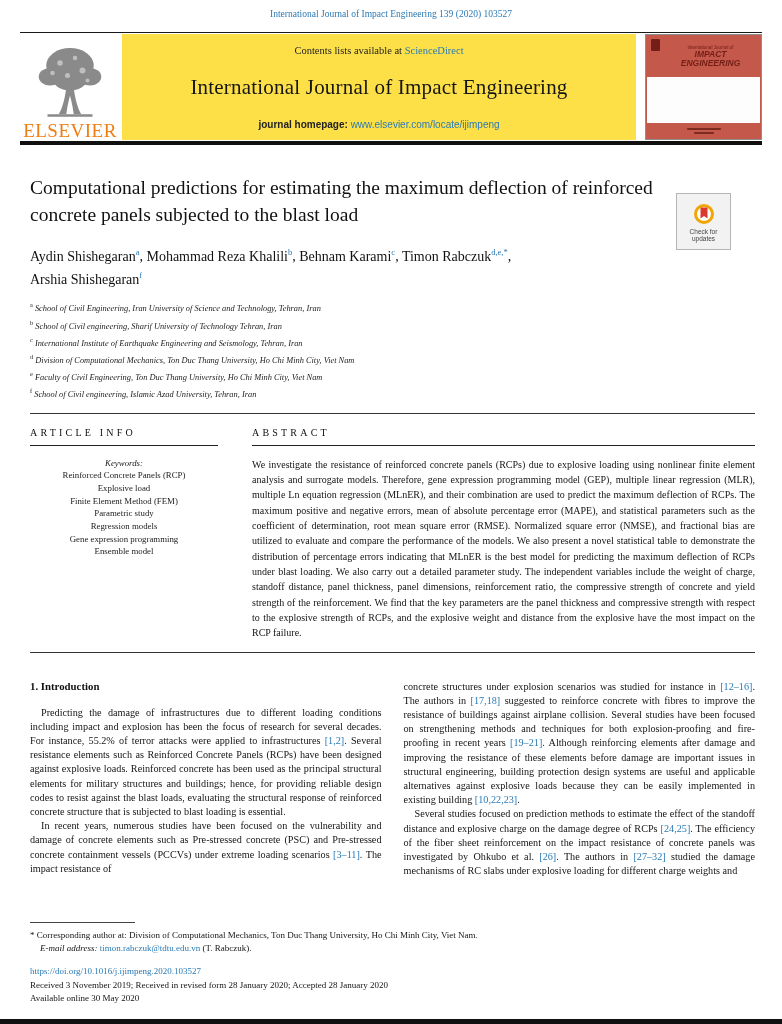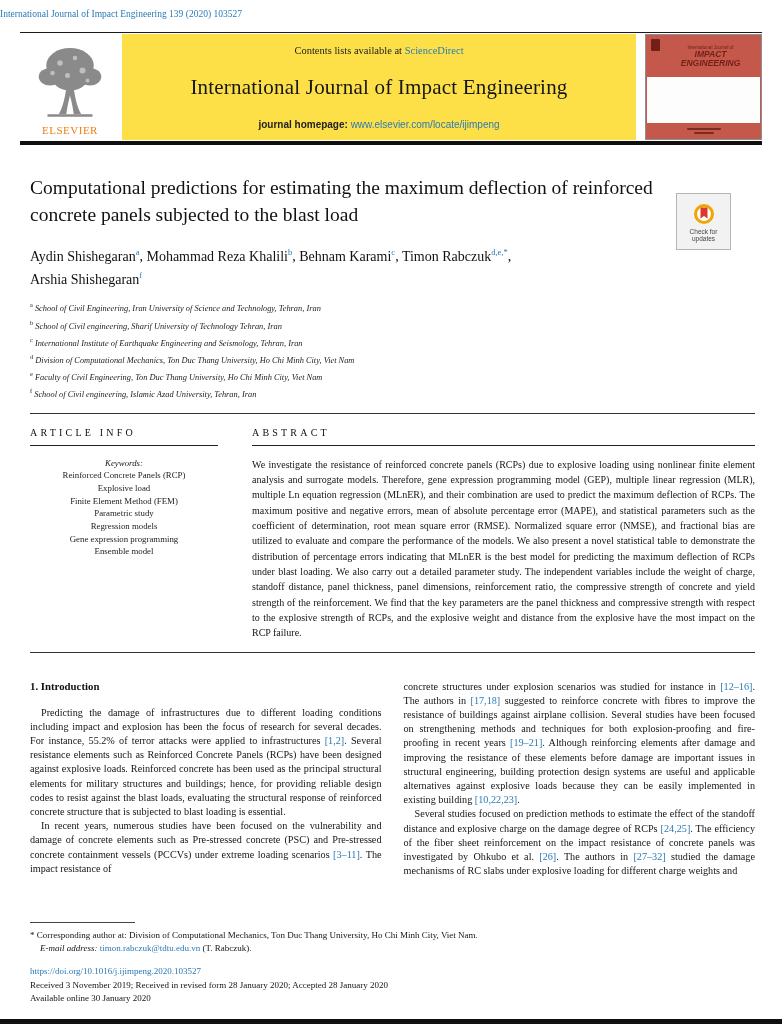--- a/index.html
+++ b/index.html
@@ -5,34 +5,34 @@
   * { box-sizing: border-box; }
   html,body { margin:0; padding:0; background:#fff; }
   .page {
     position: relative; width: 782px; height: 1024px; margin: 0 auto;
     background: #fff; overflow: hidden;
     font-family: "Liberation Serif", "DejaVu Serif", serif; color: #1a1a1a;
   }
   .link { color: #2a7ab5; }
   
   .top-citation {
-    font-size: 9.5px; color: #2a7ab5; padding-top: 9px;
+    text-align: center; font-size: 9.5px; color: #2a7ab5; padding-top: 9px;
   }
   
   .masthead {
     margin: 13px 20px 0 20px;
     border-top: 1.5px solid #1a1a1a; border-bottom: 4px solid #101010;
     display: flex; align-items: stretch; height: 113px;
   }
   .logo-block {
     width: 100px; display: flex; flex-direction: column;
     align-items: center; justify-content: flex-end; padding: 3px 0 3px;
   }
   .elsevier-text {
-    font-size: 11px; color: #f07d12; letter-spacing: .5px; line-height: 15px;
+    font-size: 19px; color: #f07d12; letter-spacing: .5px; line-height: 15px;
   }
   .banner {
     flex: 1; background: #fde047; margin: 1px 9px 1px 2px;
     display: flex; flex-direction: column; align-items: center;
     justify-content: space-between; padding: 11px 0 10px;
   }
   .contents-line { font-size: 10.5px; color: #222; }
   .journal-title { font-size: 21px; color: #161616; letter-spacing: .2px; }
   .homepage-line {
     font-family: "Liberation Sans", sans-serif; font-size: 10px;
@@ -215,18 +215,18 @@
       </div>
     </div>
   </div>
 
   <div class="footer">
     <div class="footnote-rule"></div>
     <div>* Corresponding author at: Division of Computational Mechanics, Ton Duc Thang University, Ho Chi Minh City, Viet Nam.</div>
     <div class="email-line"><span class="email-label">E-mail address: </span><span class="link">timon.rabczuk@tdtu.edu.vn</span><span> (T. Rabczuk).</span></div>
     <div class="doi-line link">https://doi.org/10.1016/j.ijimpeng.2020.103527</div>
     <div>Received 3 November 2019; Received in revised form 28 January 2020; Accepted 28 January 2020</div>
-    <div>Available online 30 January 2020</div>
+    <div>Available online 30 May 2020</div>
   </div>
 
   <div class="bottom-bar"></div>
 
 </div>
 
 </body></html>

